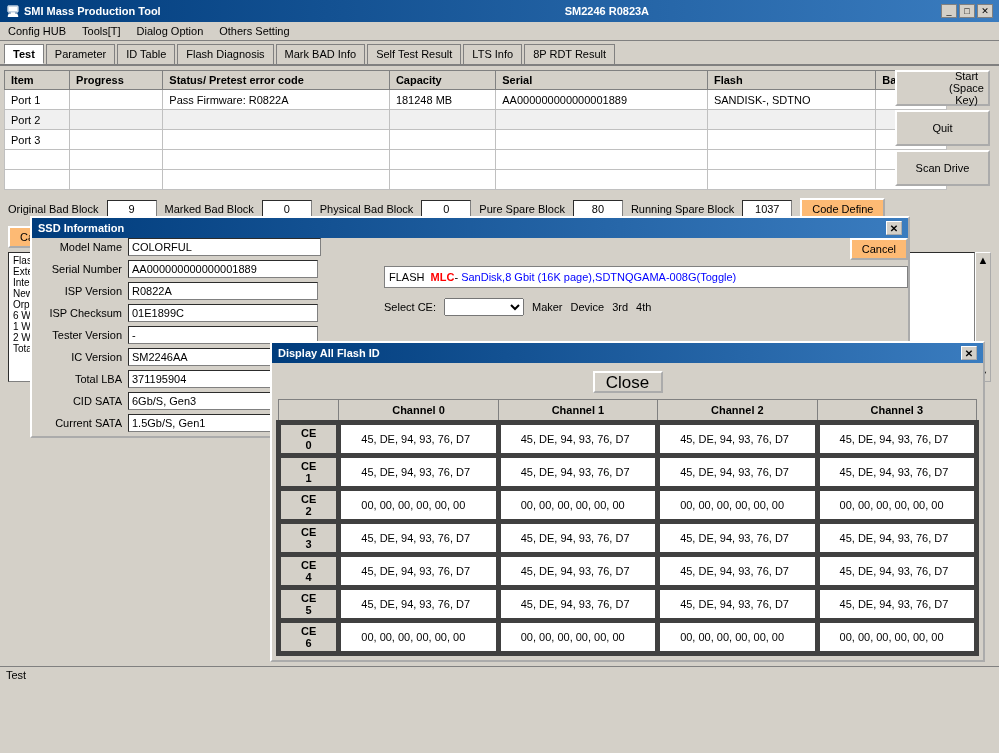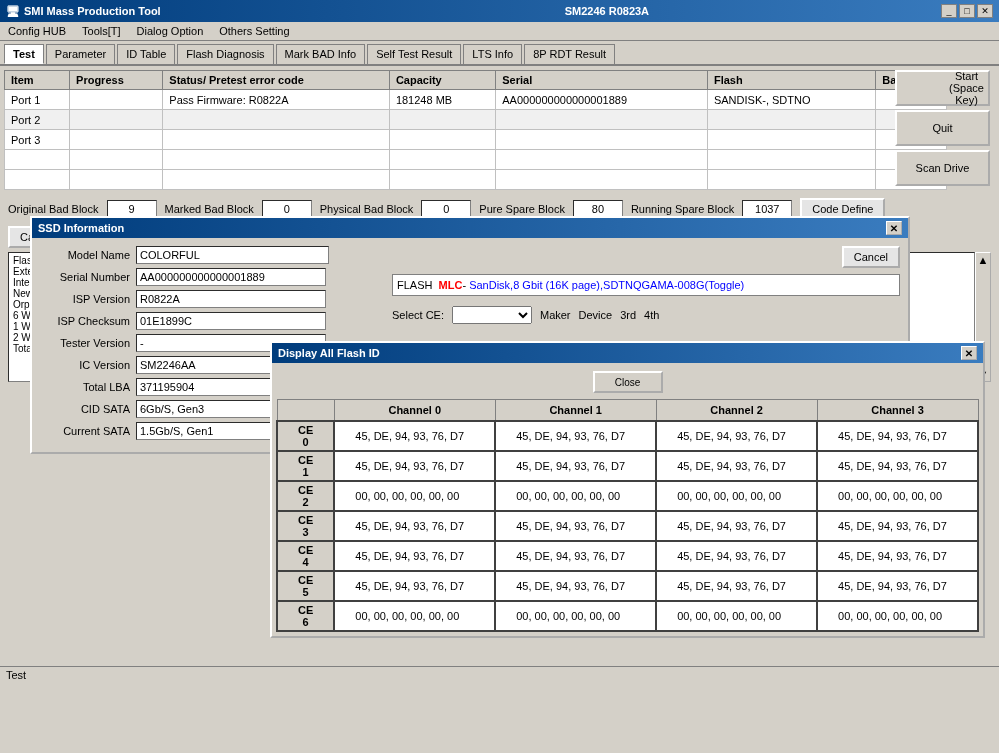--- a/index.html
+++ b/index.html
@@ -118,21 +118,21 @@
       display: flex;
       align-items: center;
       justify-content: space-between;
       font-size: 11px;
       font-weight: bold;
     }
     .dialog-close-btn {
       width: 16px; height: 14px; background: #d4d0c8; border: 1px outset #ffffff;
       color: black; font-size: 10px; cursor: pointer; display: flex; align-items: center; justify-content: center;
     }
-    .dialog-body { padding: 8px; }
+    .dialog-body { }
 
     .form-row {
       display: flex;
       align-items: center;
       margin-bottom: 4px;
     }
     .form-label {
       width: 90px;
       text-align: right;
       margin-right: 6px;
@@ -180,39 +180,39 @@
       font-size: 11px;
     }
     .flash-table th {
       background: #d4d0c8;
       border: 1px solid #808080;
       padding: 4px 8px;
       text-align: center;
       font-weight: bold;
     }
     .flash-table td {
-      border: 2px solid #404040;
+      border: 5px solid #404040;
       padding: 2px 20px;
       text-align: left;
       background: white;
     }
     .flash-table td:first-child {
       background: #d4d0c8;
       font-weight: bold;
       text-align: center;
     }
     .close-btn {
       display: block;
       margin: 4px auto 6px auto;
       width: 70px;
       height: 22px;
       background: #d4d0c8;
       border: 2px outset #ffffff;
       cursor: pointer;
-      font-size: 10px;
+      font-size: 17px;
     }
 
     
     .bottom-section {
       margin-top: 4px;
       padding: 4px;
     }
     .bad-block-row {
       display: flex;
       align-items: center;
@@ -225,21 +225,21 @@
       height: 18px;
       border: 1px inset #808080;
       background: white;
       text-align: center;
       font-size: 11px;
     }
 
     .bottom-buttons { display: flex; gap: 8px; margin-bottom: 4px; }
     .bottom-btn {
       padding: 3px 10px;
-      background: #e5e5e5;
+      background: #fdba74;
       border: 2px outset #ffffff;
       cursor: pointer;
       font-size: 11px;
     }
 
     .bottom-panels {
       display: flex;
       gap: 6px;
     }
     .text-panel {

